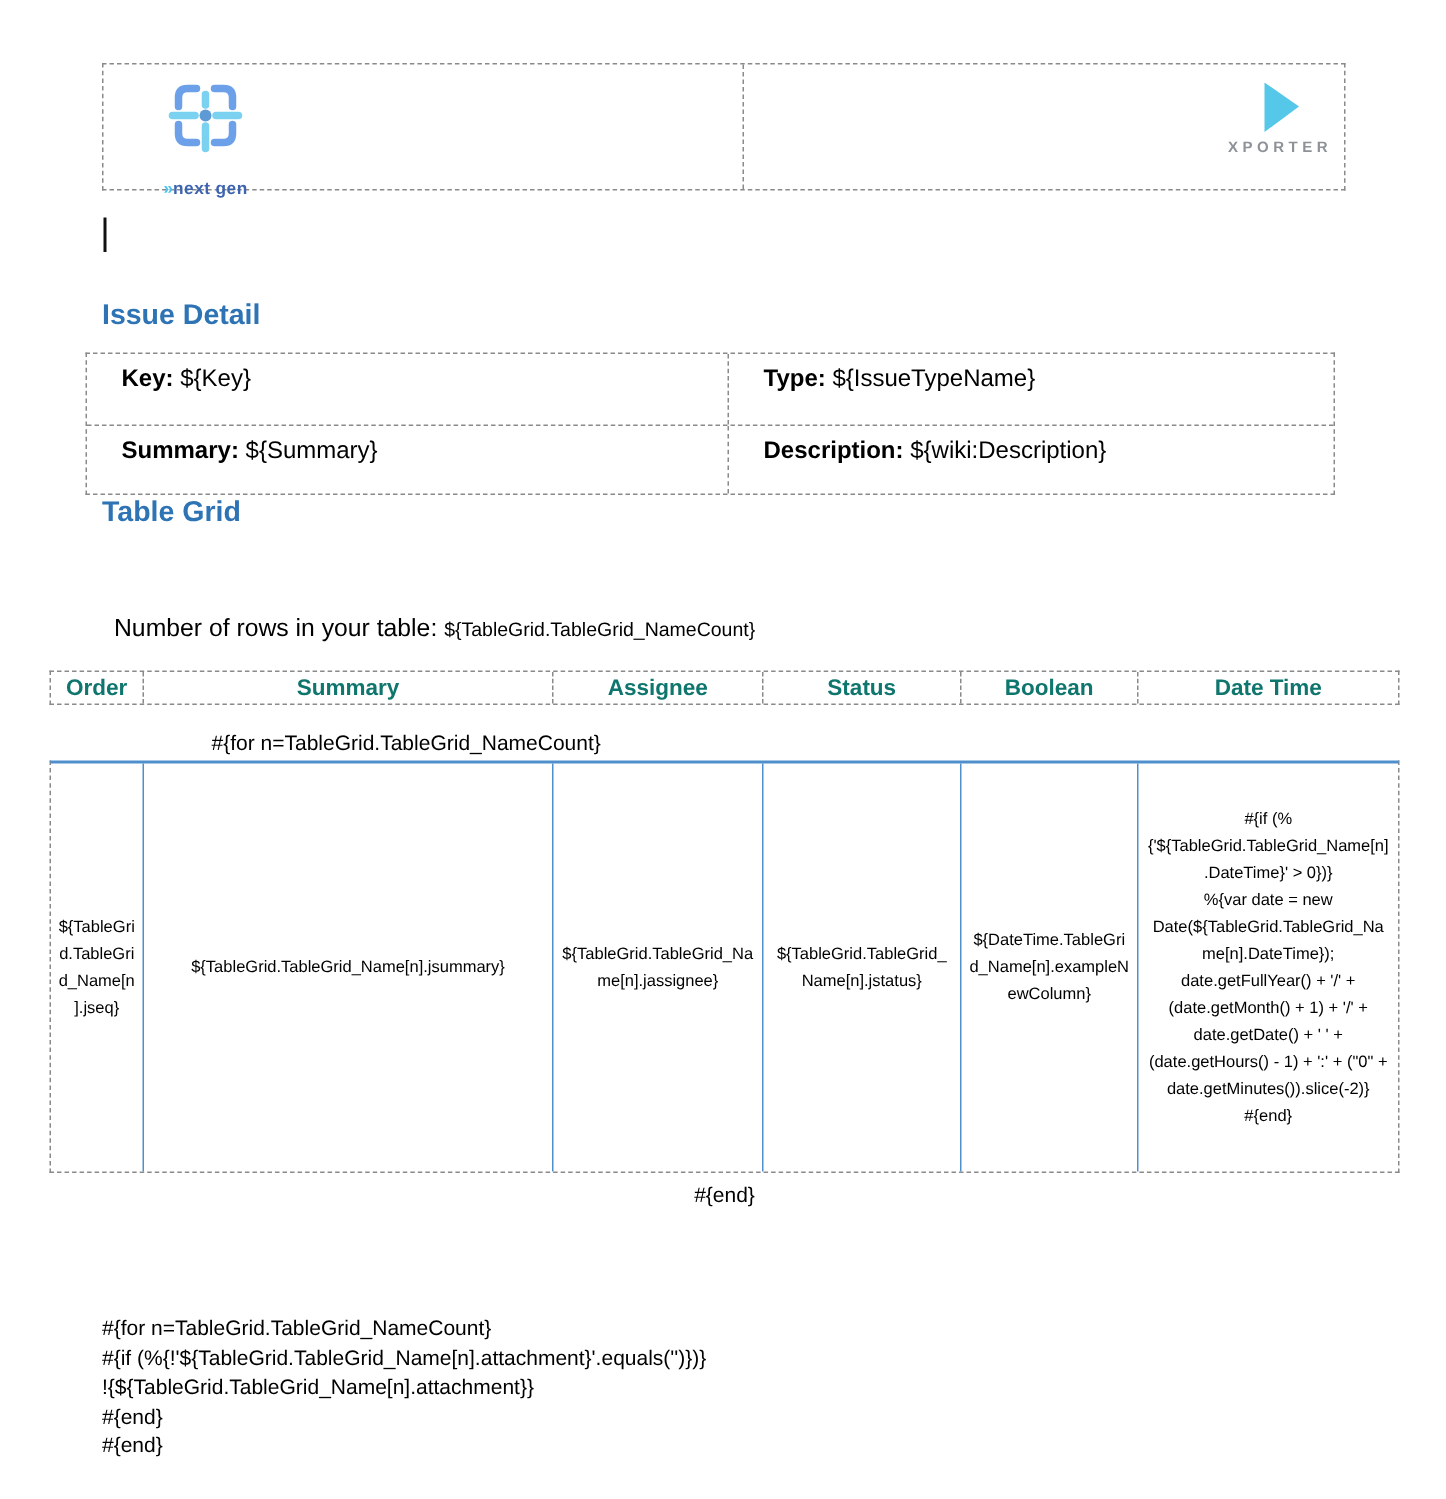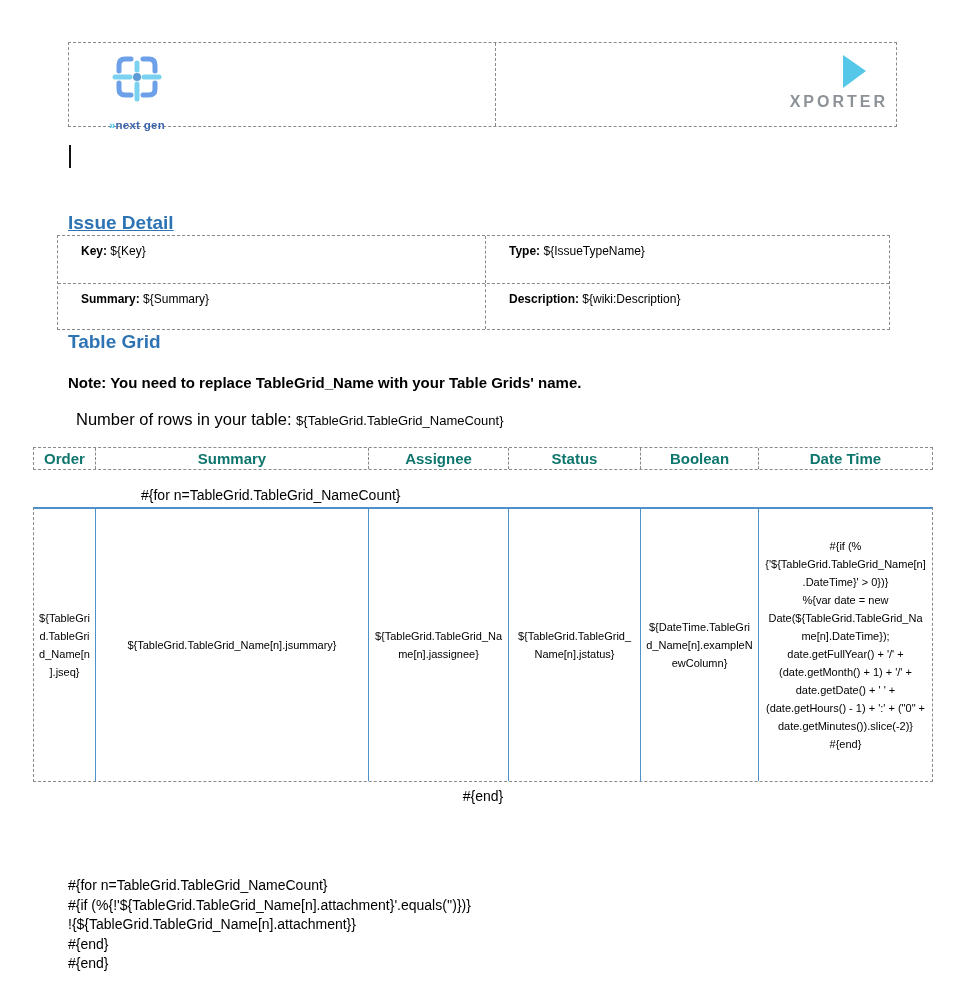--- a/index.html
+++ b/index.html
@@ -11,37 +11,37 @@
   
   .banner{position:absolute;left:68px;top:42px;width:829px;height:85px;
     border:1px dashed #8a8a8a;display:flex;box-sizing:border-box;}
   .banner-left{width:427px;border-right:1px dashed #8a8a8a;position:relative;box-sizing:border-box;}
   .banner-right{flex:1;position:relative;}
   .nextgen{position:absolute;left:40px;top:8px;width:56px;text-align:center;}
   .nextgen-text{font-size:11.5px;font-weight:bold;color:#3d64ae;white-space:nowrap;margin-top:12px;letter-spacing:.3px;}
   .nextgen-text .chev{color:#4fc3f0;letter-spacing:-2px;margin-right:2px;}
   .xporter{position:absolute;right:8px;top:12px;text-align:right;}
   .xporter-tri{display:block;margin:0 22px 4px auto;}
-  .xporter-text{font-size:16px;font-weight:600;color:#8d9298;letter-spacing:3px;}
+  .xporter-text{font-size:10px;font-weight:600;color:#8d9298;letter-spacing:3px;}
 
   
   .caret{position:absolute;left:69px;top:145px;width:2px;height:23px;background:#111;}
 
   
   .h-blue{position:absolute;left:68px;font-size:19px;font-weight:bold;color:#2e74b5;}
-  .h-issue{top:212px;text-decoration:underline;} .h-grid{top:331px;} .h-images{top:827px;}
+  .h-issue{top:200px;} .h-grid{top:331px;} .h-images{top:827px;}
 
   
   .kv-table{position:absolute;left:57px;top:235px;width:833px;
     border:1px dashed #8a8a8a;box-sizing:border-box;}
   .kv-row{display:flex;}
   .kv-row.first{border-bottom:1px dashed #8a8a8a;height:47px;}
   .kv-row.second{height:45px;}
   .kv-cell{width:428px;border-right:1px dashed #8a8a8a;box-sizing:border-box;
-    padding:8px 10px 0 23px;font-size:12px;}
+    padding:8px 10px 0 23px;font-size:16px;}
   .kv-cell.last{flex:1;border-right:none;}
   .lbl{font-weight:bold;}
 
   
   .note{position:absolute;left:68px;top:374px;font-size:15px;font-weight:bold;}
   .rows-line{position:absolute;left:76px;top:410px;font-size:16.5px;}
   .rows-var{font-size:13px;}
 
   
   .cols-header{position:absolute;left:33px;top:447px;width:900px;height:23px;
@@ -117,21 +117,20 @@
       <div class="kv-cell"><span class="lbl">Key:</span><span> ${Key}</span></div>
       <div class="kv-cell last"><span class="lbl">Type:</span><span> ${IssueTypeName}</span></div>
     </div>
     <div class="kv-row second">
       <div class="kv-cell"><span class="lbl">Summary:</span><span> ${Summary}</span></div>
       <div class="kv-cell last"><span class="lbl">Description:</span><span> ${wiki:Description}</span></div>
     </div>
   </div>
 
   <div class="h-blue h-grid">Table Grid</div>
-  <div class="note">Note: You need to replace TableGrid_Name with your Table Grids' name.</div>
   <div class="rows-line"><span>Number of rows in your table: </span><span class="rows-var">${TableGrid.TableGrid_NameCount}</span></div>
 
   <div class="cols-header">
     <div class="col-cell w0">Order</div>
     <div class="col-cell w1">Summary</div>
     <div class="col-cell w2">Assignee</div>
     <div class="col-cell w3">Status</div>
     <div class="col-cell w4">Boolean</div>
     <div class="col-cell w5">Date Time</div>
   </div>

